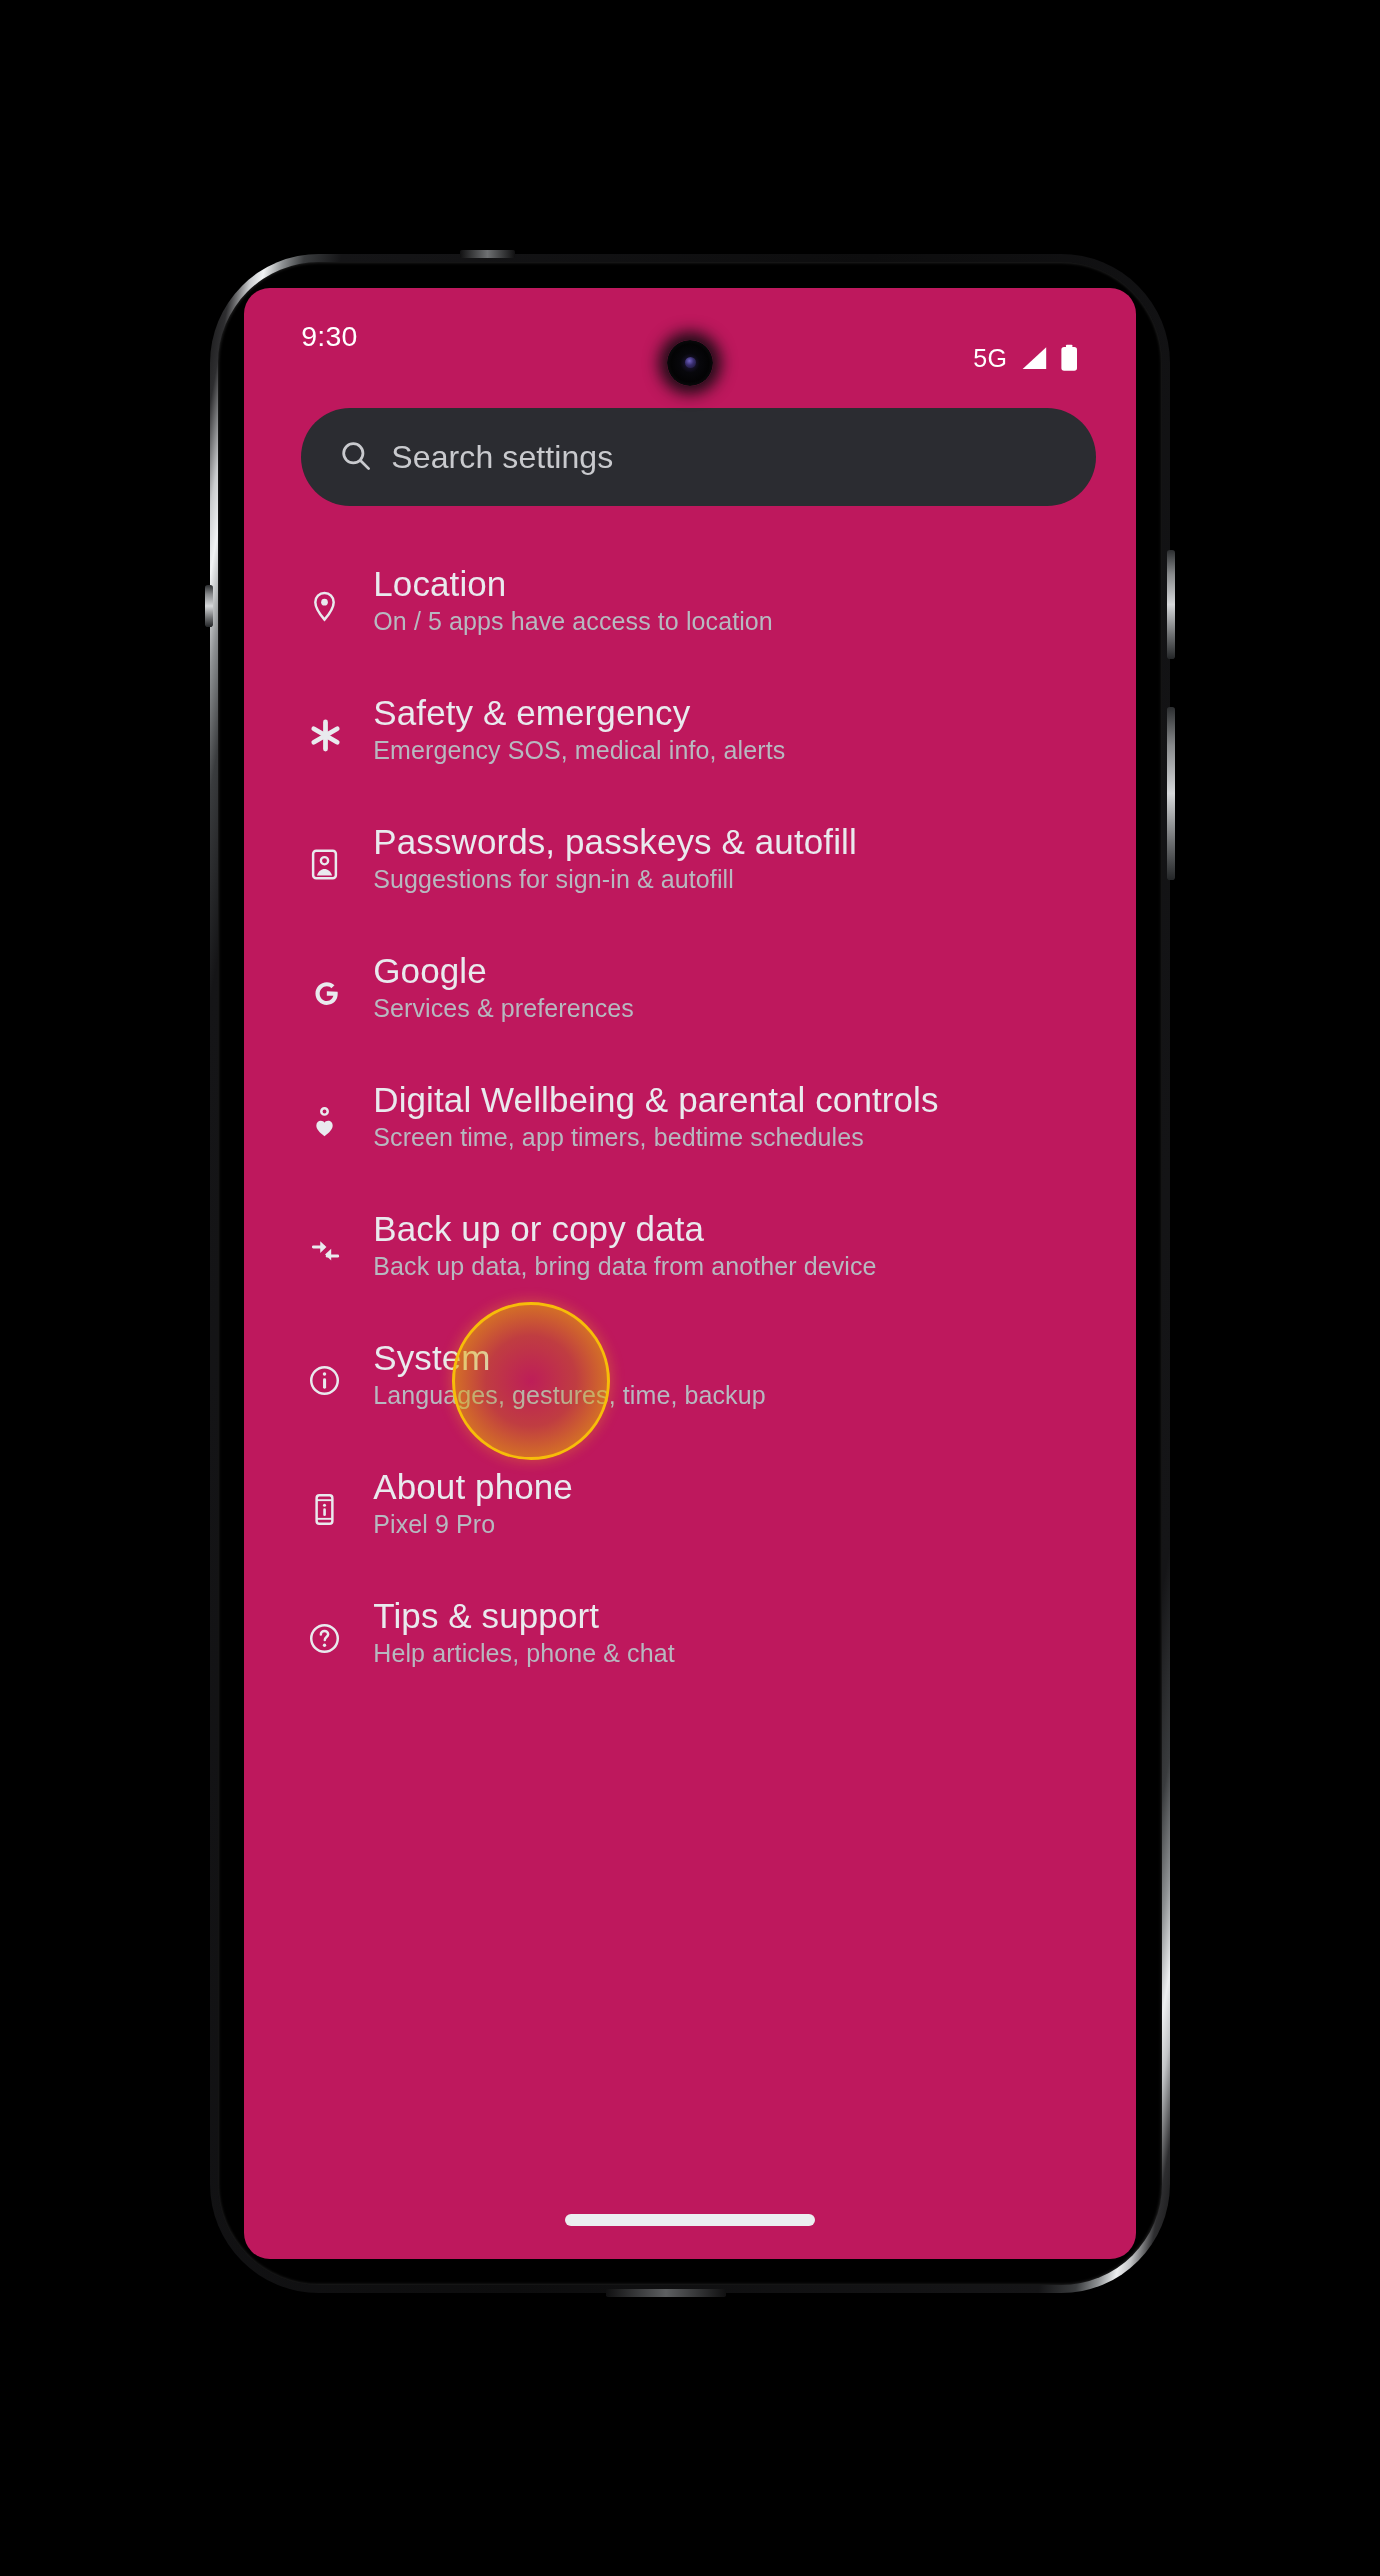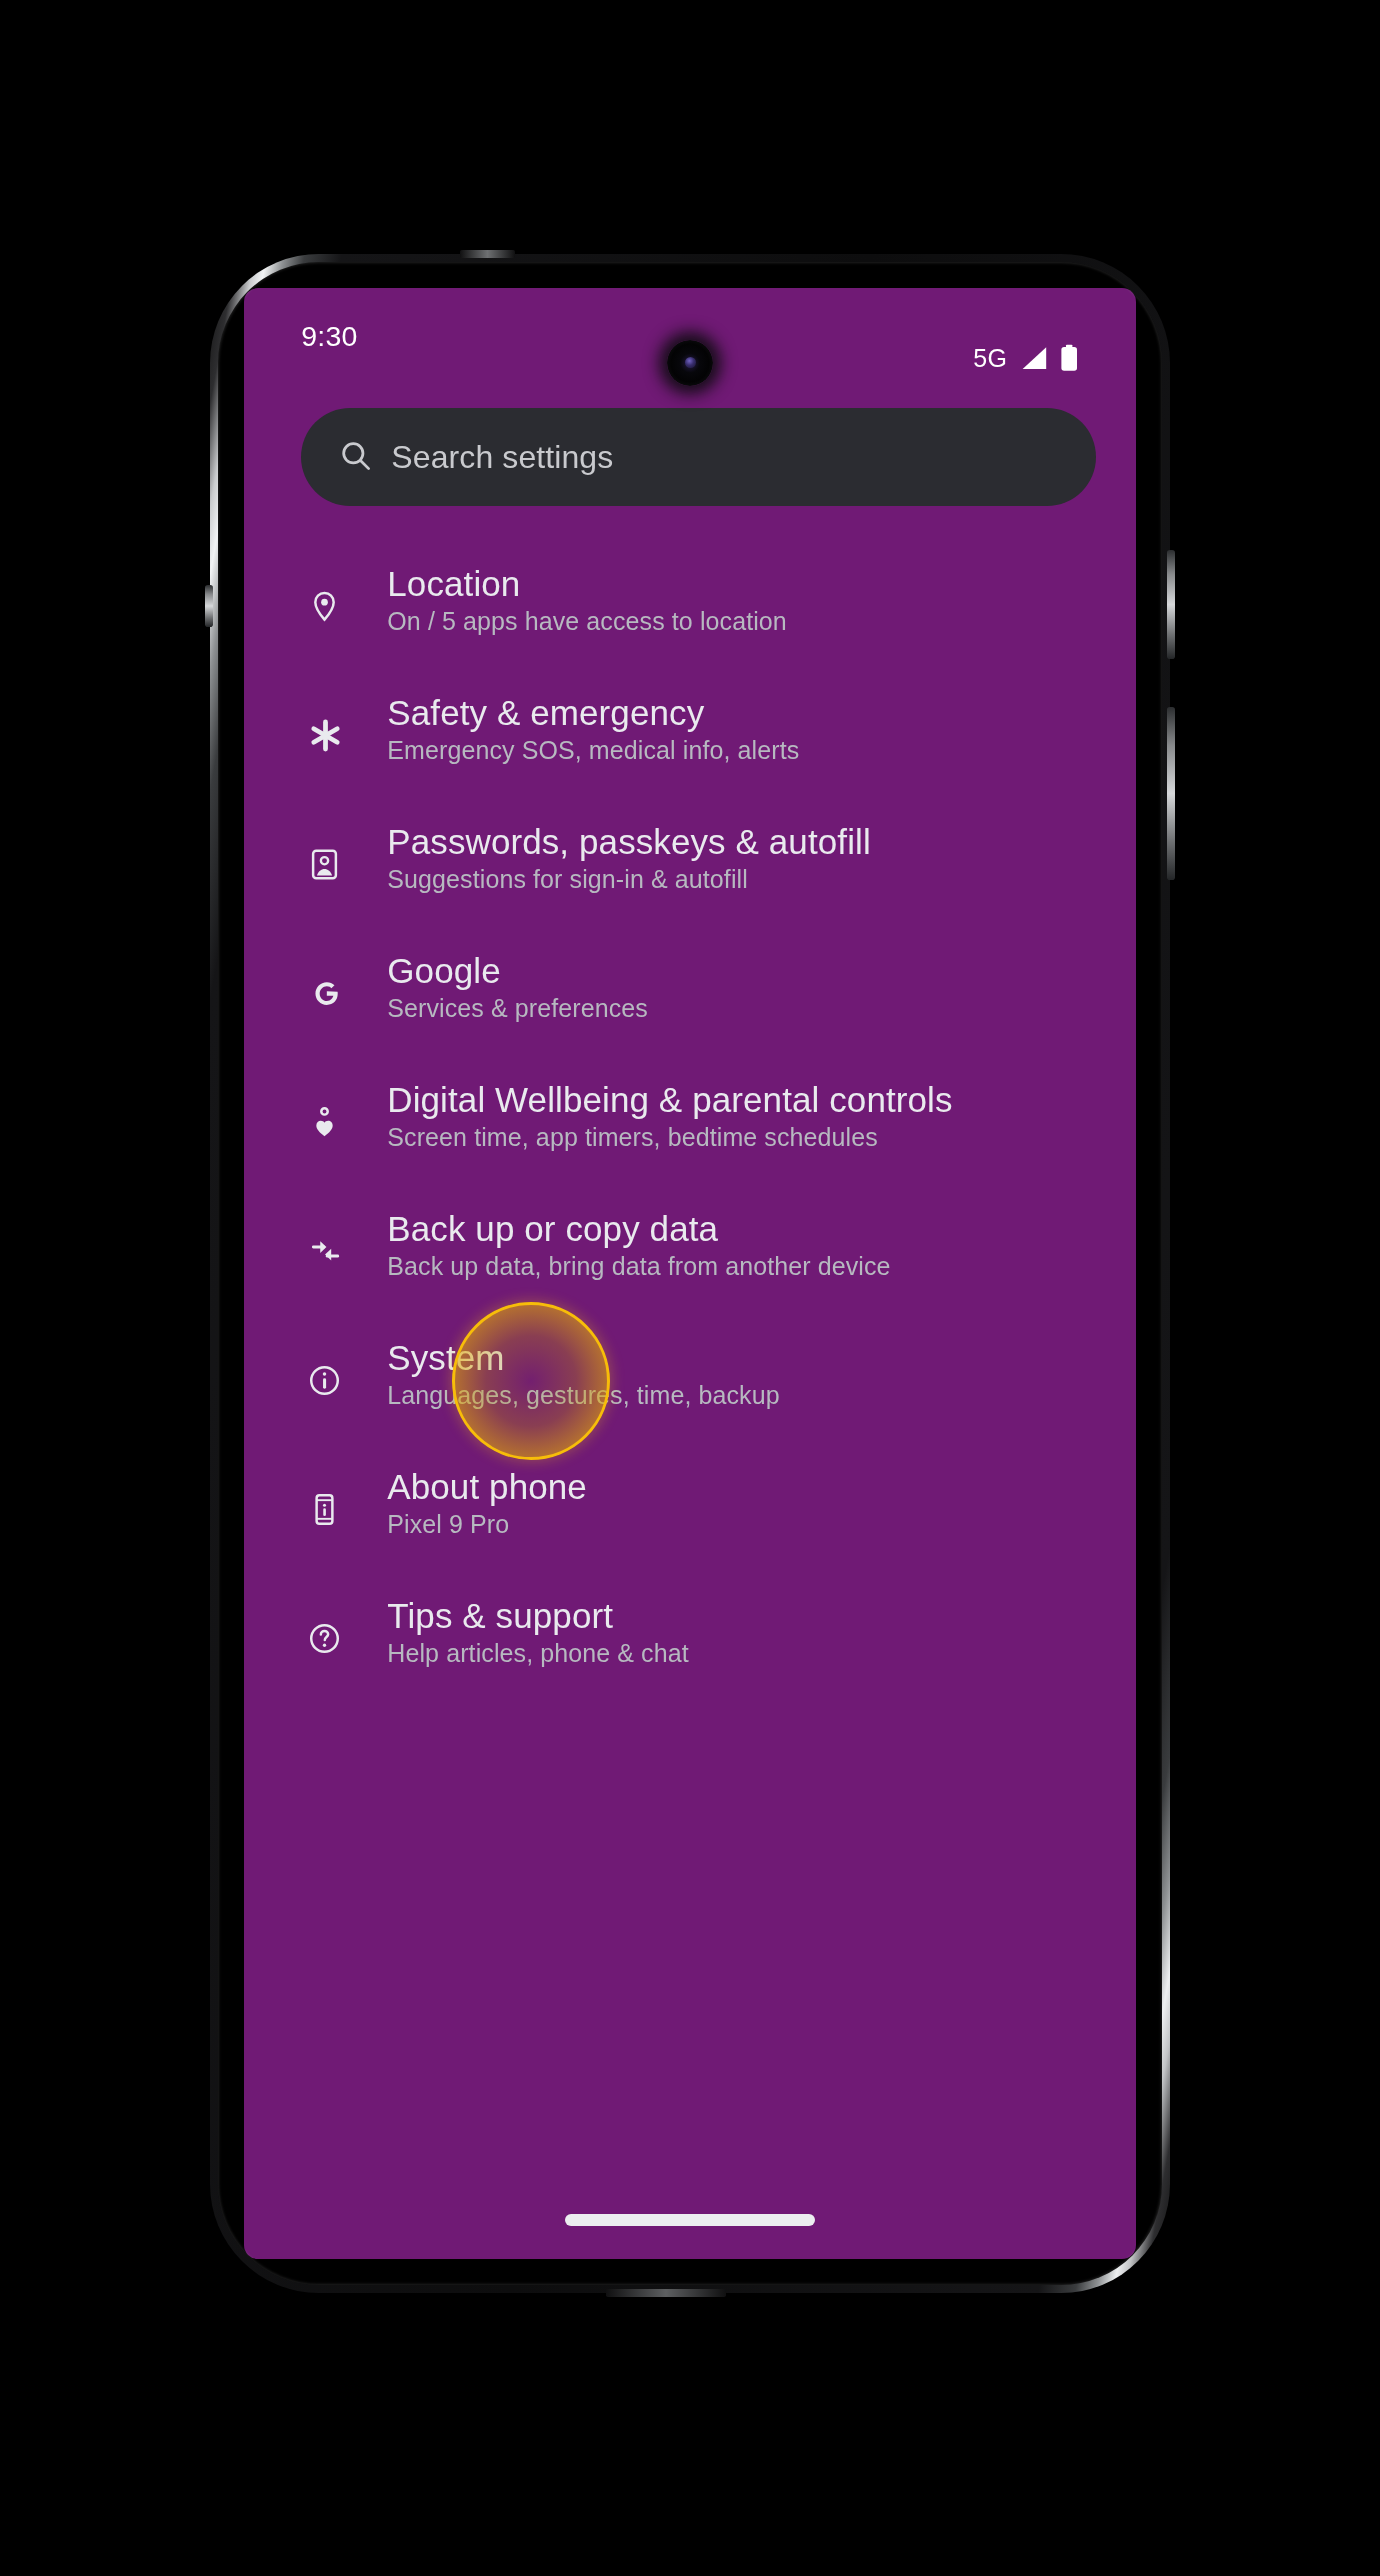--- a/index.html
+++ b/index.html
@@ -75,22 +75,22 @@
   #antenna-line-bottom { left: 396px; bottom: -3.7px; width: 120px; height: 7.4px;
                          background: linear-gradient(90deg,#101011,#5d5f61,#101011); border-radius:1.8px;}
 
   
   #screen {
     position: absolute;
     left: 26px;
     top: 26px;
     right: 26px;
     bottom: 26px;
-    border-radius: 14px;
-    background: #701a75;
+    border-radius: 26px;
+    background: #be185d;
     overflow: hidden;
   }
 
   
   #status-bar {
     position: absolute;
     left: 0; top: 0;
     width: 100%;
     height: 96px;
     display: flex;
@@ -170,21 +170,21 @@
     top: 254px;
     width: 100%;
     padding: 0 57px 0 57px;
     box-sizing: border-box;
   }
   .settings-row {
     position: relative;
     display: flex;
     align-items: flex-start;
     height: 129px;
-    gap: 14px;
+    gap: 0;
   }
   .row-icon {
     width: 72px;
     min-width: 72px;
     height: 129px;
     display: flex;
     align-items: center;
     justify-content: flex-start;
     padding-left: 5.5px;
     box-sizing: border-box;

